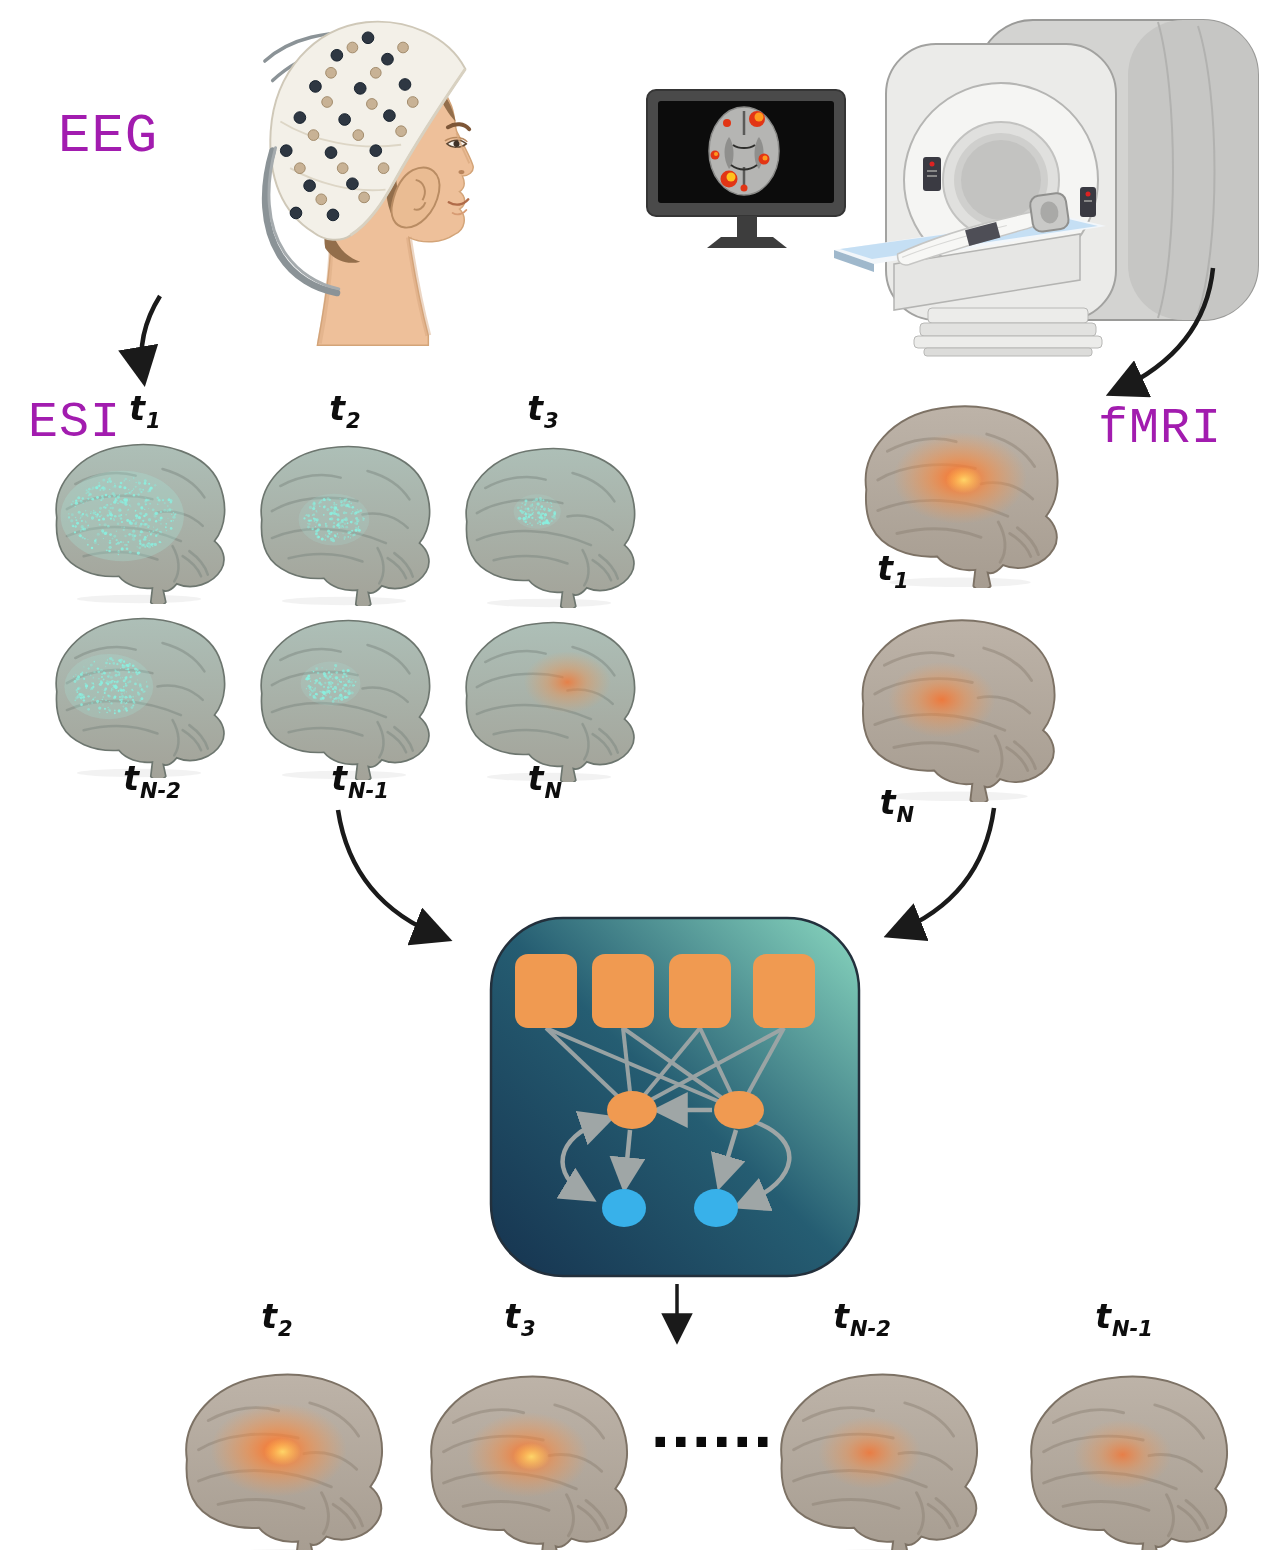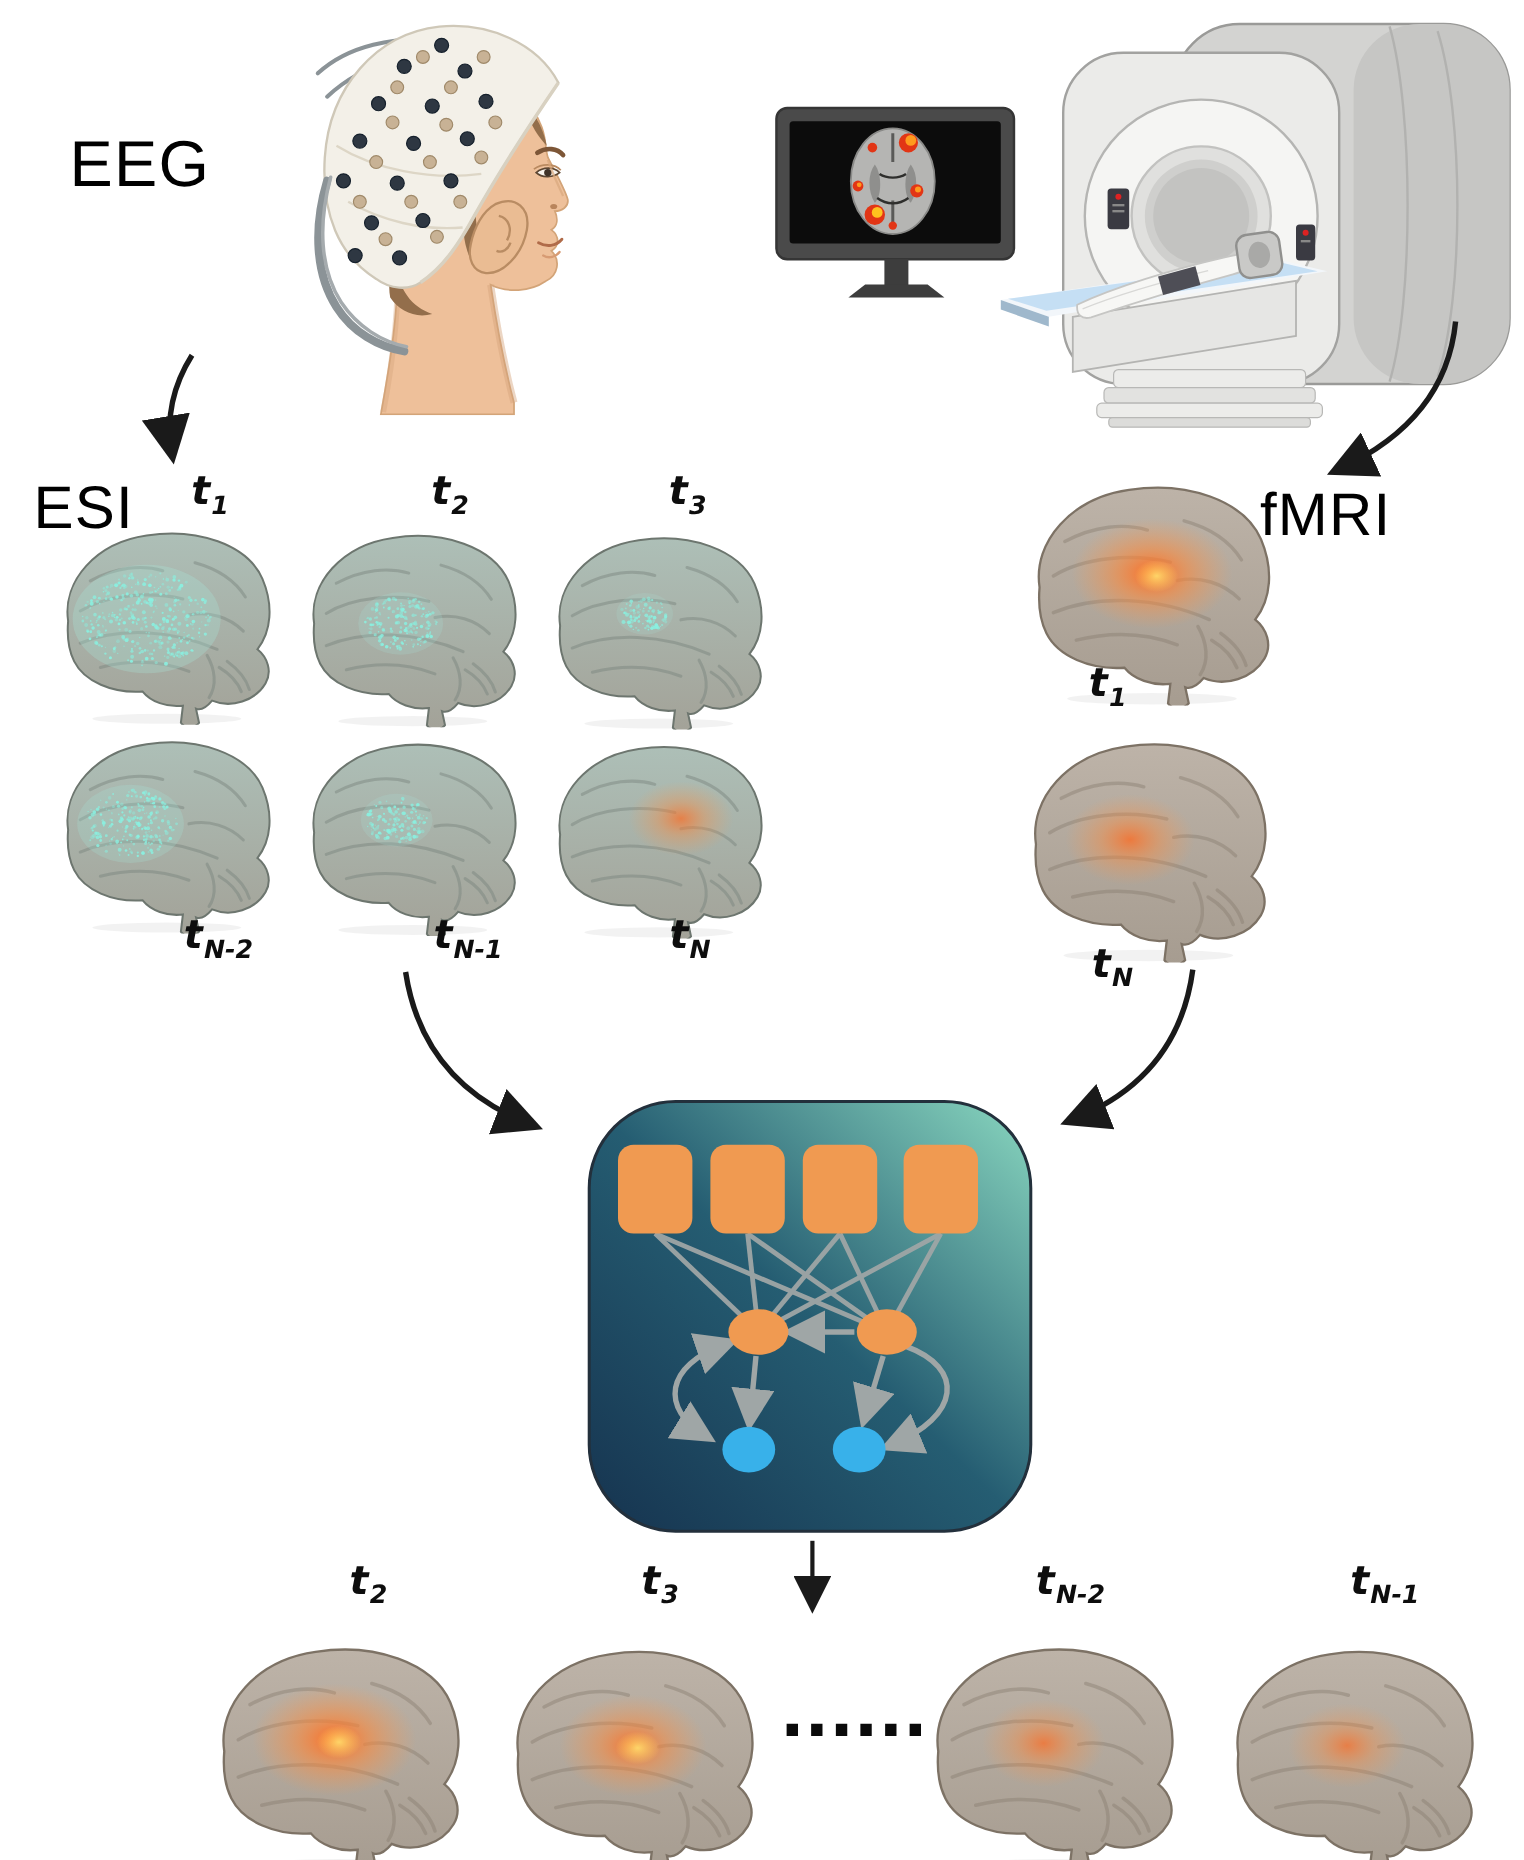--- a/index.html
+++ b/index.html
@@ -1,37 +1,37 @@
 <!DOCTYPE html>
 <html><head>
 <meta charset="utf-8">
 <style>
   html,body{margin:0;padding:0;background:#ffffff;}
   .canvas{position:relative;width:1270px;height:1550px;background:#ffffff;overflow:hidden;
           font-family:"Liberation Sans",sans-serif;}
-  .biglabel{position:absolute;font-family:Liberation Sans, sans-serif;color:#000000;
+  .biglabel{position:absolute;font-family:Liberation Mono, monospace;color:#a21caf;
             font-size:50px;font-weight:400;letter-spacing:1px;white-space:nowrap;}
   .tl{position:absolute;font-family:"DejaVu Sans",sans-serif;font-style:italic;font-weight:600;
-      font-size:33px;color:#0d0d0d;transform:translateX(-50%);white-space:nowrap;line-height:1;margin-left:30px;}
+      font-size:33px;color:#0d0d0d;transform:translateX(-50%);white-space:nowrap;line-height:1;}
   .tl sub{font-size:21px;margin-left:1px;}
   .brain{position:absolute;}
   .brain svg{width:100%;height:100%;display:block;}
   .illus{position:absolute;}
   .overlay{position:absolute;left:0;top:0;pointer-events:none;}
   .dots{position:absolute;font-family:"DejaVu Sans",sans-serif;font-weight:800;font-size:54px;
         letter-spacing:0px;color:#0a0a0a;line-height:0.4;}
 </style>
 </head>
 <body>
 
 <div class="canvas">
 
   <div class="biglabel" style="left:58px;top:106px;font-size:54px">EEG</div>
   <div class="biglabel" style="left:28px;top:394px;font-size:50px">ESI</div>
-  <div class="biglabel" style="left:1050px;top:400px;font-size:50px">fMRI</div>
+  <div class="biglabel" style="left:1098px;top:400px;font-size:50px">fMRI</div>
 
   <svg class="illus" style="left:222px;top:4px;width:292px;height:342px" viewBox="0 0 300 350">
 
     <path d="M 140,52 C 185,50 222,72 234,100 C 240,112 238,120 241,130 C 247,142 256,158 258,166
              C 259,172 253,176 247,176 C 250,183 249,189 244,192 C 251,197 251,206 244,210
              C 252,218 250,231 239,236 C 226,245 206,246 192,239 C 196,266 202,302 212,340
              L 212,350 L 98,350 C 106,306 114,258 112,214 L 140,52 Z" fill="#eec09a" stroke="#d3a478" stroke-width="1.5"></path>
     <path d="M 192,239 C 196,266 202,302 212,340" stroke="#d5a47c" stroke-width="6" fill="none" opacity="0.45"></path>
     <path d="M 112,214 C 114,258 108,306 100,348" stroke="#d5a47c" stroke-width="5" fill="none" opacity="0.4"></path>
 

